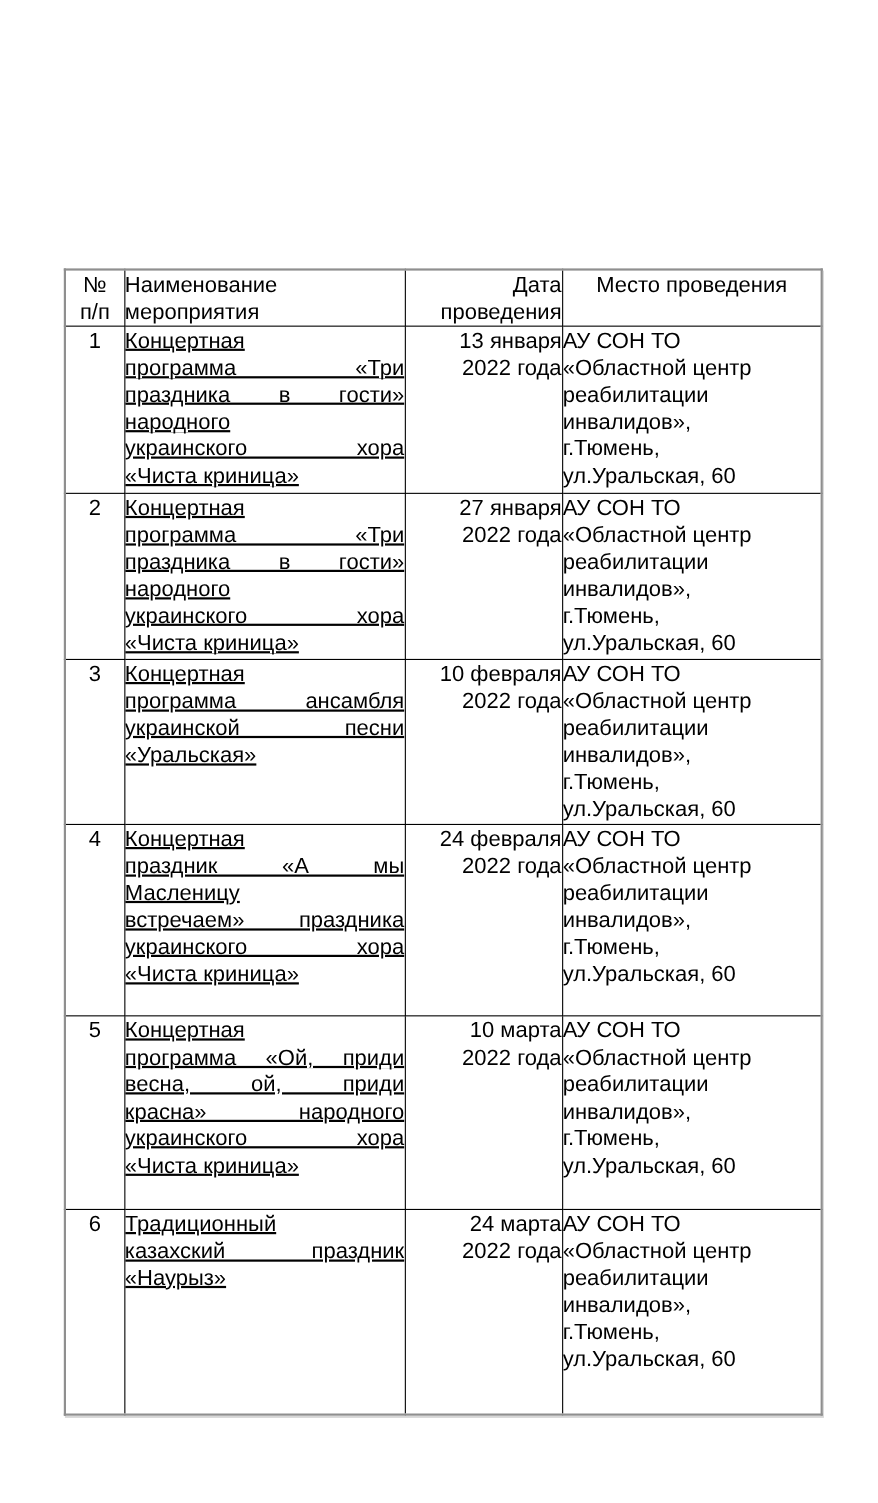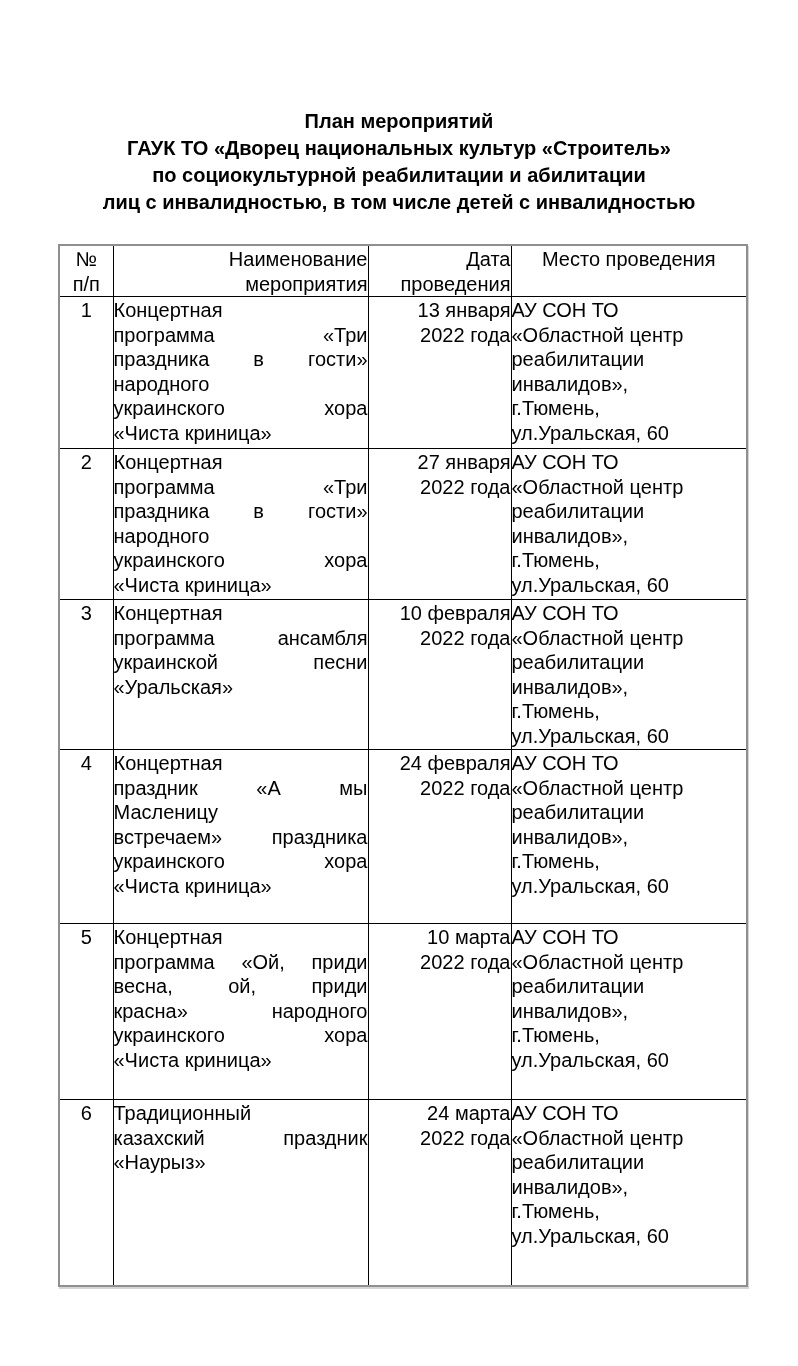--- a/index.html
+++ b/index.html
@@ -39,42 +39,39 @@
   .etable th, .etable td {
     border: 1px solid #000000;
     vertical-align: top;
     font-size: 20px;
     line-height: 24.5px;
     font-weight: normal;
     padding: 1px 0 0 0;
     overflow: hidden;
   }
   .h-num, .c-num   { text-align: center; }
-  .h-name          { text-align: right; padding-left: 8px; white-space: pre-line; }
+  .h-name          { text-align: left; padding-left: 8px; white-space: pre-line; }
   .c-name          { padding-left: 8px; padding-right: 8px; }
   .h-date, .c-date { text-align: right; white-space: pre-line; }
   .h-place, .c-place { white-space: pre-line; }
   .h-num { white-space: pre-line; }
   .jline {
     text-align: justify;
     text-align-last: justify;
+    text-decoration: underline;
   }
   .jline.last {
     text-align-last: left;
   }
 </style>
 </head>
 <body>
 
 <div class="page">
 
-  <div class="doc-title">План мероприятий
-ГАУК ТО «Дворец национальных культур «Строитель»
-по социокультурной реабилитации и абилитации
-лиц с инвалидностью, в том числе детей с инвалидностью</div>
 
   <table class="etable">
     <colgroup>
       <col style="width:54px">
       <col style="width:255px">
       <col style="width:143px">
       <col style="width:236px">
     </colgroup>
     <thead>
       <tr style="height:50px">

